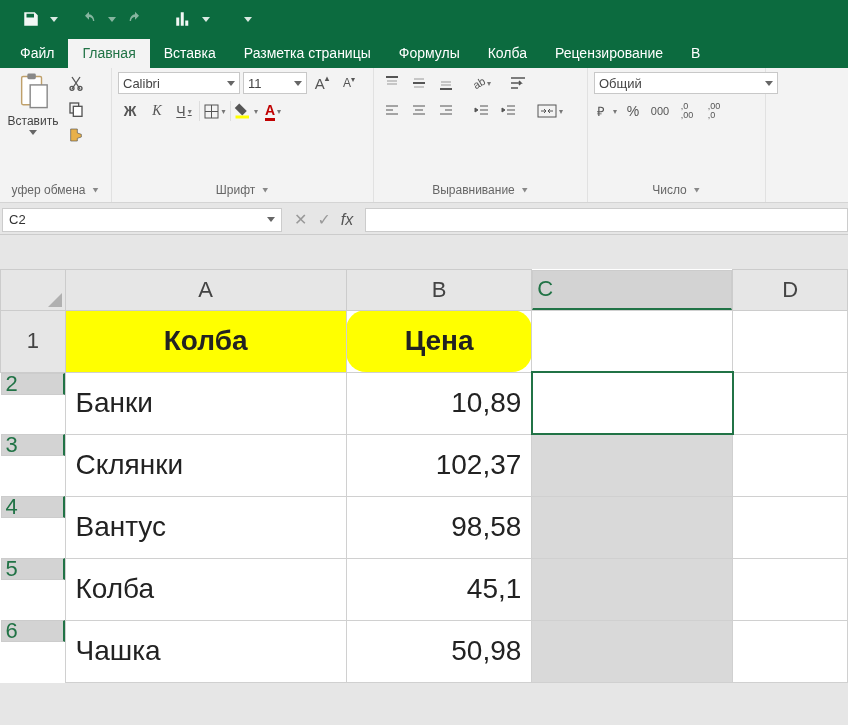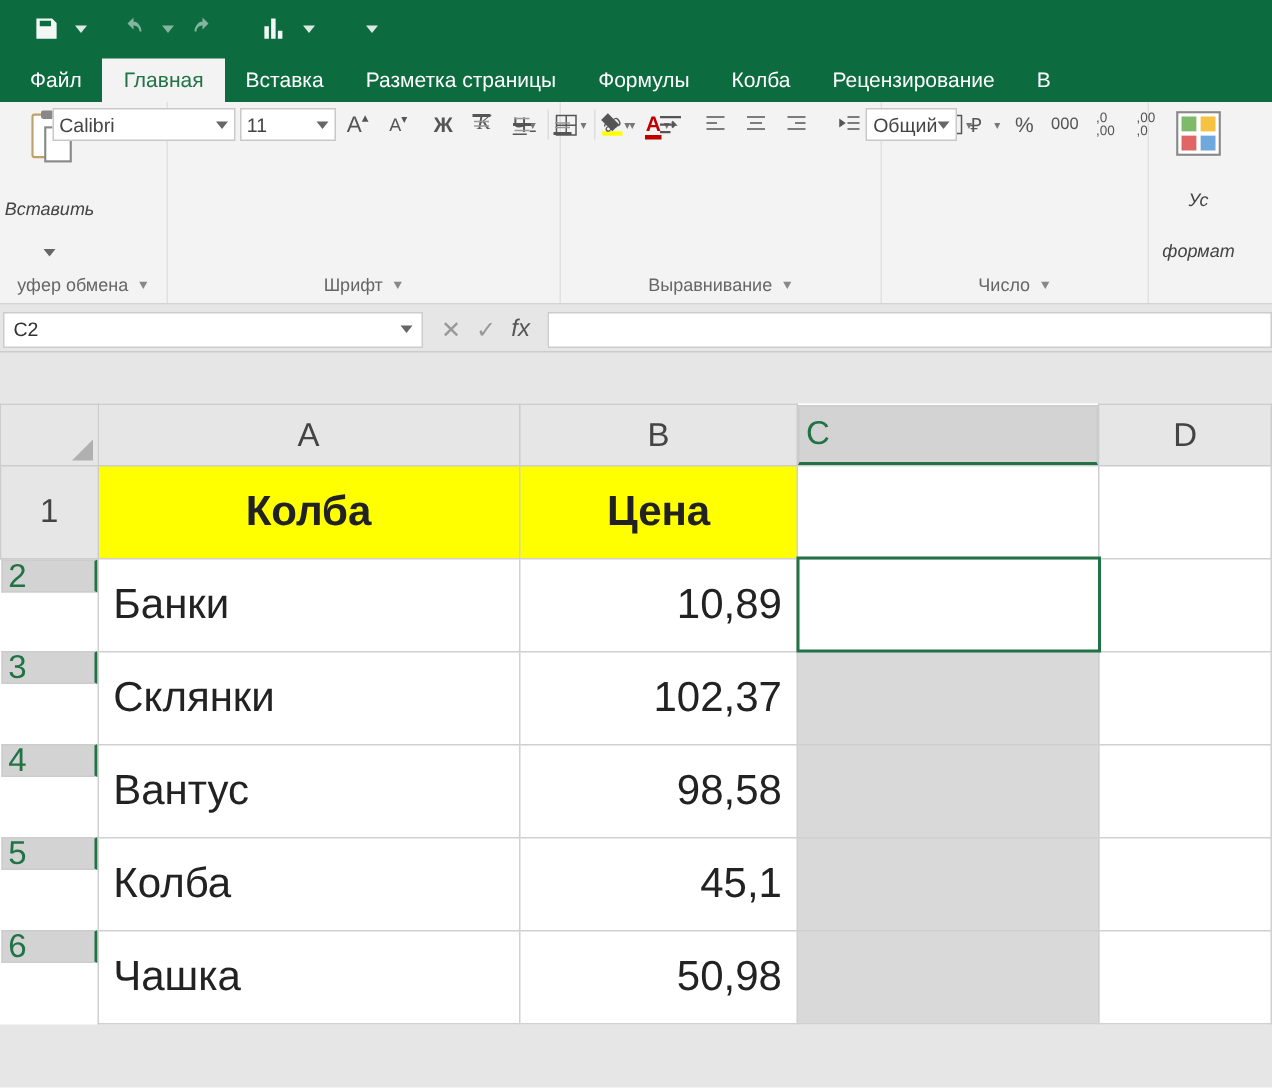--- a/index.html
+++ b/index.html
@@ -15,23 +15,23 @@
   .tabs-row { background: #0c6b3f; height: 30px; display: flex; align-items: flex-end; padding-left: 6px; }
   .tab { color: #fff; font-size: 14px; padding: 6px 14px 7px; cursor: default; }
   .tab.active { background: #f3f3f3; color: #217346; }
   
   
   .ribbon { background: #f3f3f3; border-bottom: 1px solid #d4d4d4; height: 135px; display: flex; }
   .rgroup { border-right: 1px solid #e1e1e1; display: flex; flex-direction: column; justify-content: space-between; padding: 4px 6px 2px; }
   .rgroup .body { display: flex; gap: 4px; }
   .rgroup .label { text-align: center; font-size: 12px; color: #666; padding-bottom: 3px; }
   .rgroup .label .dlg { font-size: 10px; color: #888; margin-left: 6px; }
-  .stack { display: flex; flex-direction: row; gap: 4px; justify-content: center; }
+  .stack { display: flex; flex-direction: column; gap: 4px; justify-content: center; }
   .row { display: flex; gap: 3px; align-items: center; }
-  .bigbtn { display: flex; flex-direction: column; align-items: center; width: 54px; gap: 20px; font-style: italic; }
+  .bigbtn { display: flex; flex-direction: column; align-items: center; width: 54px; gap: 2px; }
   .bigbtn .txt { font-size: 12px; color: #444; }
   .sel { height: 22px; border: 1px solid #c8c8c8; background: #fff; display: flex; align-items: center; padding: 0 4px; font-size: 13px; color: #444; justify-content: space-between; }
   .ibtn { width: 24px; height: 22px; display: flex; align-items: center; justify-content: center; color: #555; font-size: 14px; }
   .ibtn .dd { font-size: 8px; color: #777; margin-left: 2px; }
   .bold { font-weight: bold; }
   .italic { font-style: italic; font-family: "Times New Roman", serif; }
   .uline { text-decoration: underline; }
 
   
   .fbar { background: #e6e6e6; height: 30px; border-bottom: 1px solid #ccc; display: flex; align-items: center; margin-top:2px;}
@@ -44,21 +44,21 @@
   table.sheet { border-collapse: collapse; width: 100%; }
   .colhdr th { background: #e6e6e6; border: 1px solid #ccc; font-weight: normal; color: #444; font-size: 22px; height: 40px; }
   .colhdr th.sel { background: #d3d3d3; color: #217346; border-bottom: 2px solid #217346;}
   .corner { background: #e6e6e6; border: 1px solid #ccc; width: 64px; position: relative;}
   .corner::after{ content:""; position:absolute; right:3px; bottom:3px; width:0; height:0; border-left:14px solid transparent; border-bottom:14px solid #b0b0b0;}
   td.rowhdr { background: #e6e6e6; border: 1px solid #ccc; text-align: center; color: #444; font-size: 22px; width: 64px; }
   td.rowhdr.sel { background: #d3d3d3; color: #217346; border-right:2px solid #217346; }
   td.cell { border: 1px solid #d0d0d0; font-size: 28px; padding: 6px 10px; color: #222; height: 62px; }
   tr.h1 td.cell { background: #ffff00; font-weight: bold; text-align: center; }
   td.cell.colB { text-align: right; }
-  td.cell.colB.h { text-align: center; }
+  td.cell.colB.h { text-align: center; border-radius: 20px; }
   td.cell.selrange { background: #d9d9d9; }
   td.cell.active { background: #fff; outline: 2px solid #217346; outline-offset: -1px; }
   .colA { width: 290px; }
   .colB { width: 190px; }
   .colC { width: 200px; }
   .colD { width: 120px; }
 
   svg { display: block; }
   .caret{ width:0;height:0;border-left:4px solid transparent;border-right:4px solid transparent;border-top:5px solid #666; display:inline-block;}
   .caret.white{border-top-color:#fff; opacity:.85;}
@@ -288,36 +288,20 @@
           </div>
         <div class="ibtn">%</div>
         <div class="ibtn" style="font-size:11px">000</div>
         <div class="ibtn" style="font-size:9px;line-height:1">,0<br>,00</div>
         <div class="ibtn" style="font-size:9px;line-height:1">,00<br>,0</div>
       </div>
     </div>
     <div class="label"><span>Число</span><span class="dlg">⯆</span></div>
   </div>
 
-  <div class="rgroup" style="border-right:none;width:68px">
-    <div class="body">
-      <div class="bigbtn">
-        <svg width="34" height="34" viewBox="0 0 24 24">
-            <rect x="2" y="2" width="20" height="20" fill="#fff" stroke="#888"></rect>
-            <rect x="4" y="4" width="7" height="7" fill="#7fb96a"></rect>
-            <rect x="13" y="4" width="7" height="7" fill="#f5c242"></rect>
-            <rect x="4" y="13" width="7" height="7" fill="#e06666"></rect>
-            <rect x="13" y="13" width="7" height="7" fill="#6fa8dc"></rect>
-          </svg>
-        <span class="txt">Ус</span>
-        <span class="txt">формат</span>
-      </div>
-    </div>
-    <div class="label"></div>
-  </div>
 </div>
 
 <div class="fbar">
   <div class="namebox">
     <span>C2</span>
     <span class="caret"></span>
   </div>
   <div class="fx-icons">
     <span>✕</span>
     <span>✓</span>

